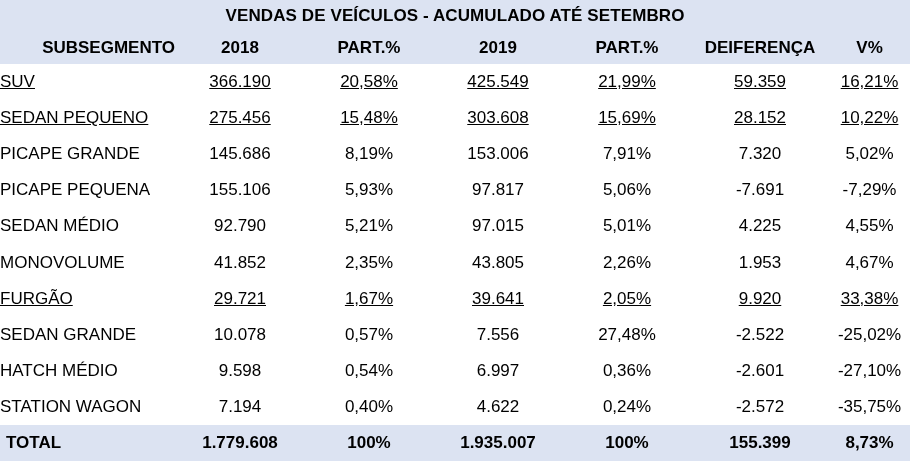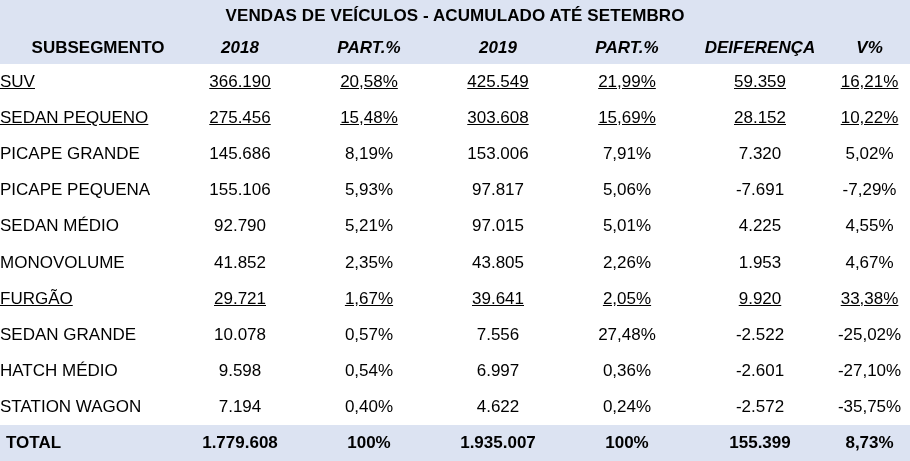--- a/index.html
+++ b/index.html
@@ -55,26 +55,25 @@
   }
   
   .header-row td {
     background: #dce3f2;
     font-weight: bold;
     font-size: 17px;
     height: 32px;
     border-bottom: 2px solid #2f3b56;
   }
   .header-row td.lbl {
-    text-align: center;
+    text-align: right;
     padding-left: 21px;
   }
   .header-row td.num {
     text-align: center;
-    font-style: italic;
   }
 
   
   tbody tr td {
     height: 33px;
     background: #ffffff;
   }
   td.lbl {
     text-align: left;
     padding-left: 6px;

